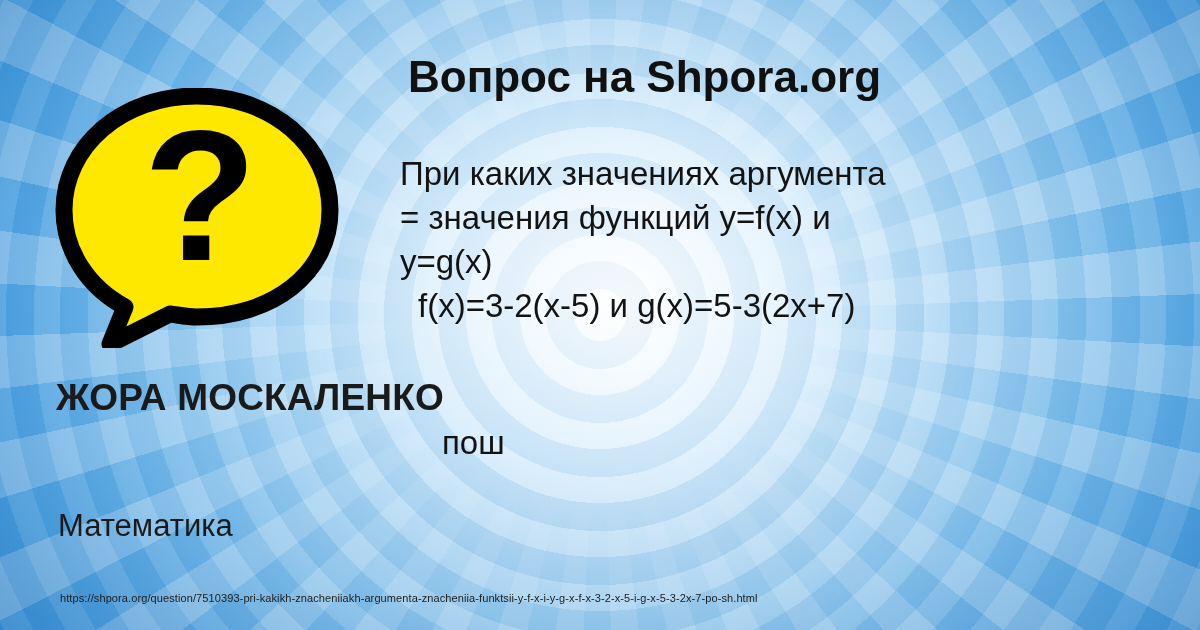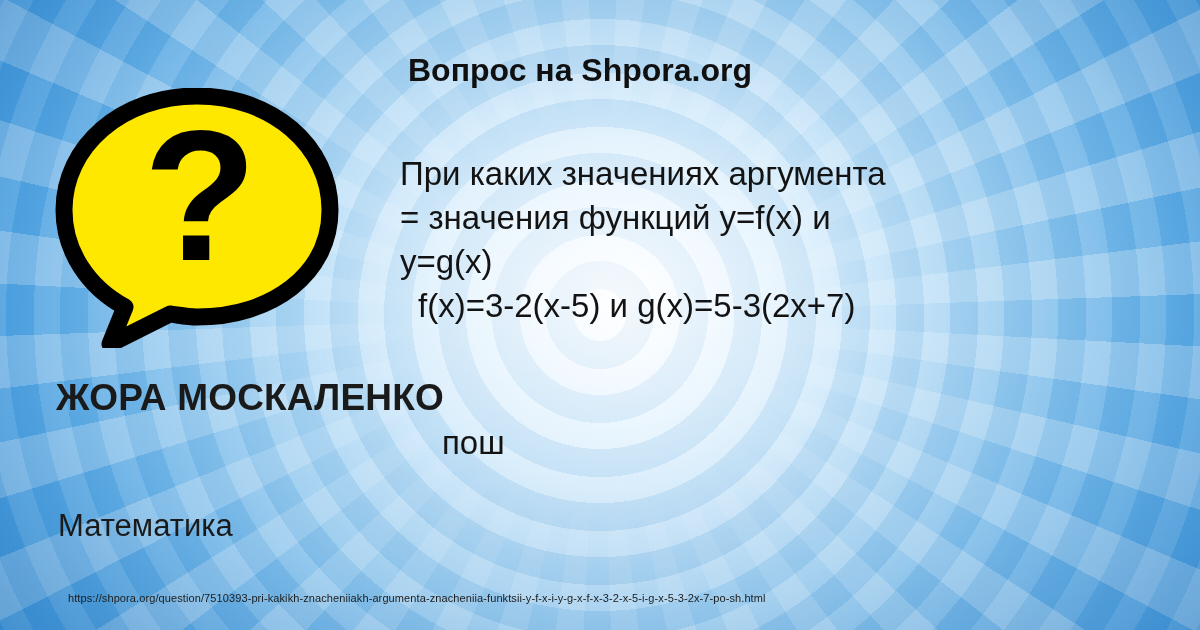--- a/index.html
+++ b/index.html
@@ -101,21 +101,21 @@
     font-size: 31px;
     color: #1a1a1a;
     font-weight: normal;
   }
 
   
   #site-title {
     position: absolute;
     left: 408px;
     top: 52px;
-    font-size: 32px;
+    font-size: 44px;
     font-weight: bold;
     color: #101010;
     white-space: nowrap;
   }
   #question-body {
     position: absolute;
     left: 400px;
     top: 152px;
     width: 810px;
     font-size: 33px;
@@ -128,21 +128,21 @@
     position: absolute;
     left: 408px;
     top: 424px;
     font-size: 33px;
     color: #131313;
     margin-left: 34px;
   }
 
   #url-bar {
     position: absolute;
-    left: 68px;
+    left: 60px;
     top: 592px;
     font-size: 11px;
     color: #1c1c1c;
     font-family: "Liberation Sans", sans-serif;
     letter-spacing: 0.1px;
     white-space: nowrap;
   }
 </style>
 </head>
 <body>

